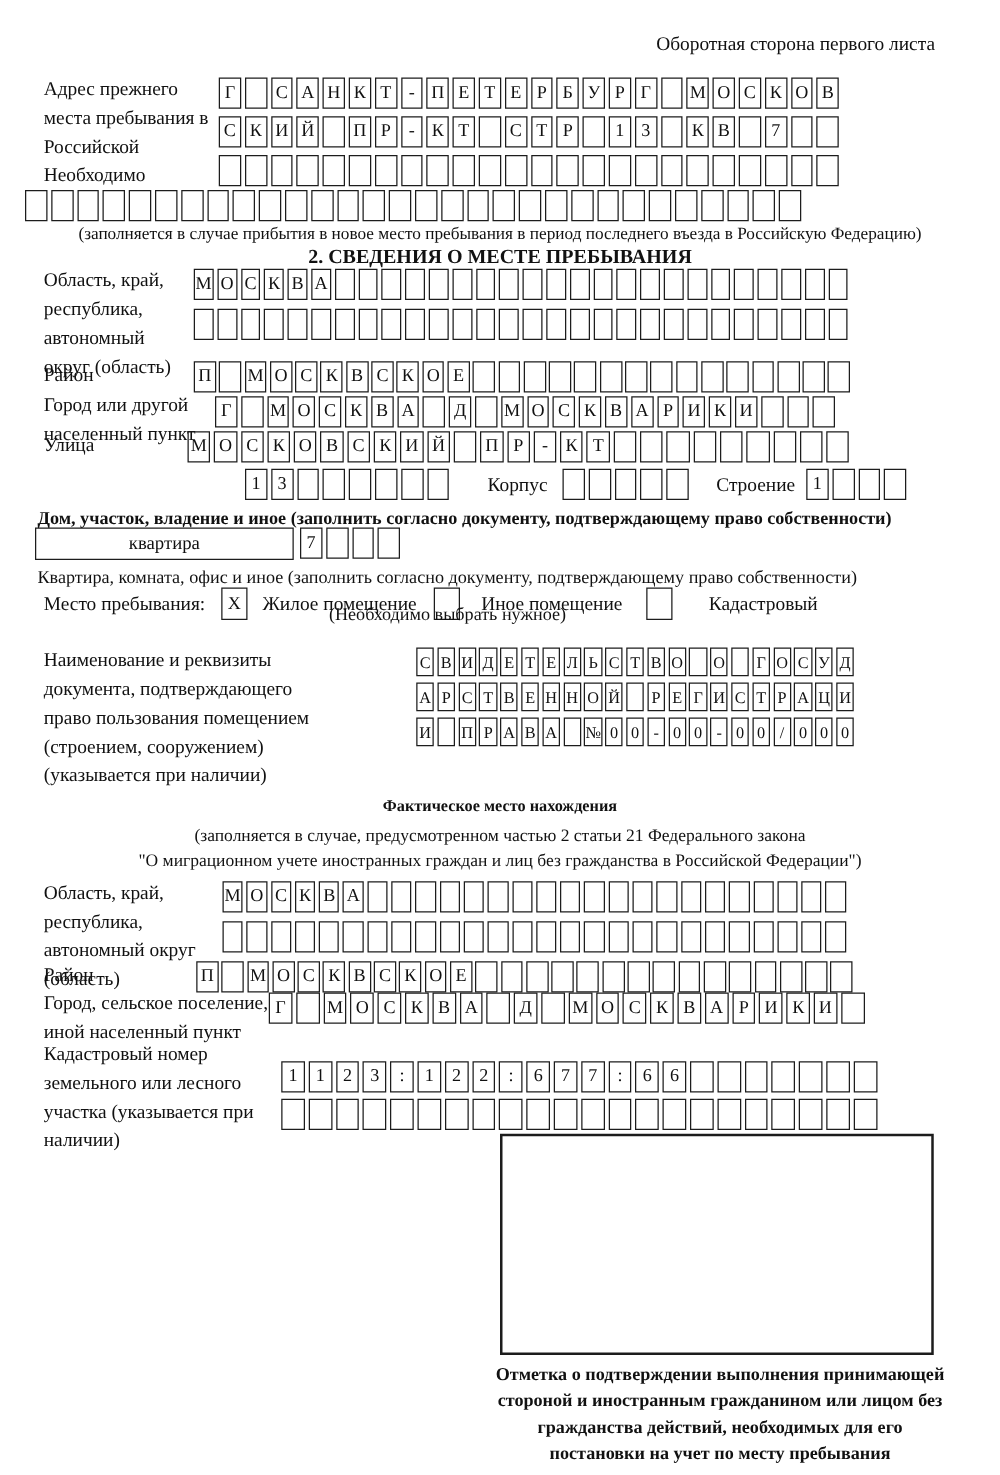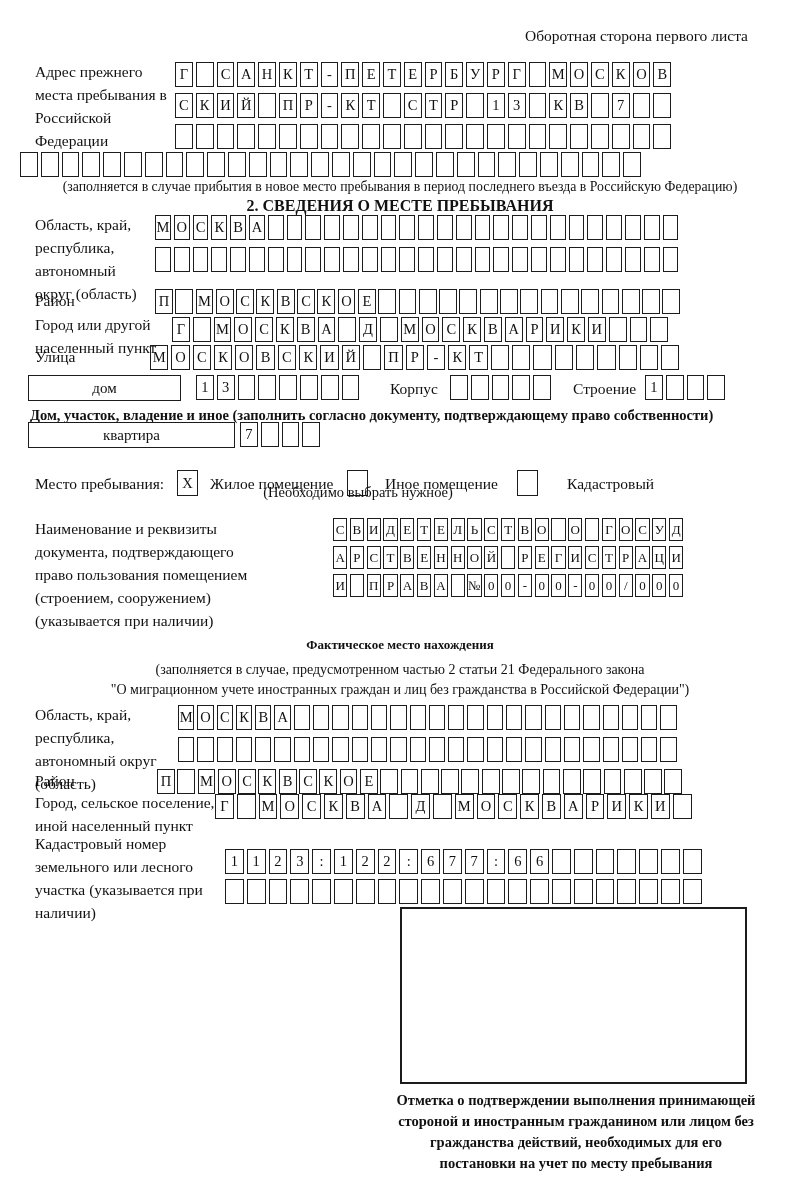--- a/index.html
+++ b/index.html
@@ -33,21 +33,21 @@
   }
   .stamp{position:absolute;box-sizing:border-box;border:2px solid #1c1c1c;background:#fff;}
 </style>
 </head>
 <body>
 
 <div id="page">
 
   <div class="lbl" style="top:24px;right:52px;">Оборотная сторона первого листа</div>
 
-  <div class="lbl" style="left:35px;top:60px;width:142px;">Адрес прежнего места пребывания в Российской Федерации</div>
+  <div class="lbl" style="left:35px;top:60px;width:142px;">Адрес прежнего места пребывания в Российской Необходимо</div>
   <div class="row" style="left:175px;top:62px;">
       <span class="cell">Г</span>
       <span class="cell"></span>
       <span class="cell">С</span>
       <span class="cell">А</span>
       <span class="cell">Н</span>
       <span class="cell">К</span>
       <span class="cell">Т</span>
       <span class="cell">-</span>
       <span class="cell">П</span>
@@ -297,21 +297,20 @@
       <span class="cell"></span>
       <span class="cell"></span>
       <span class="cell"></span>
       <span class="cell"></span>
       <span class="cell"></span>
       <span class="cell"></span>
       <span class="cell"></span>
       <span class="cell"></span>
     </div>
 
-  <div class="widebox" style="left:28px;top:375px;width:153px;">дом</div>
   <div class="row" style="left:196px;top:375px;">
       <span class="cell">1</span>
       <span class="cell">3</span>
       <span class="cell"></span>
       <span class="cell"></span>
       <span class="cell"></span>
       <span class="cell"></span>
       <span class="cell"></span>
       <span class="cell"></span>
     </div>
@@ -332,20 +331,21 @@
     </div>
   <div class="cap" style="left:30px;top:407px;font-size:14.5px;font-weight:bold;">Дом, участок, владение и иное (заполнить согласно документу, подтверждающему право собственности)</div>
 
   <div class="widebox" style="left:28px;top:422px;width:207px;">квартира</div>
   <div class="row" style="left:240px;top:422px;">
       <span class="cell">7</span>
       <span class="cell"></span>
       <span class="cell"></span>
       <span class="cell"></span>
     </div>
+  <div class="cap" style="left:30px;top:454px;font-size:14.5px;">Квартира, комната, офис и иное (заполнить согласно документу, подтверждающему право собственности)</div>
 
   <div class="lbl" style="left:35px;top:472px;">Место пребывания:</div>
   <div class="chk" style="left:177px;top:470px;">X</div>
   <div class="lbl" style="left:210px;top:472px;">Жилое помещение</div>
   <div class="chk" style="left:347px;top:470px;"></div>
   <div class="lbl" style="left:385px;top:472px;">Иное помещение</div>
   <div class="chk" style="left:517px;top:470px;"></div>
   <div class="lbl" style="left:567px;top:472px;">Кадастровый</div>
   <div class="cap" style="left:58px;top:484px;width:600px;text-align:center;font-size:14.5px;">(Необходимо выбрать нужное)</div>
 

